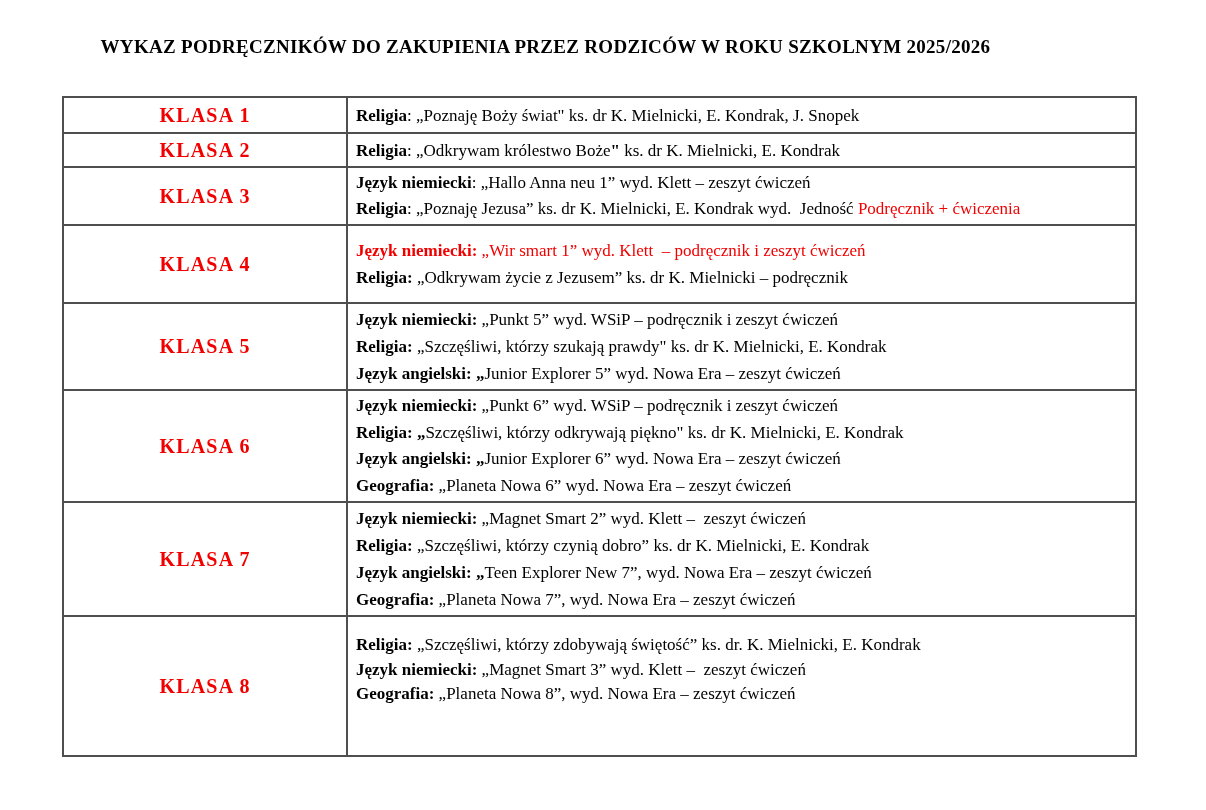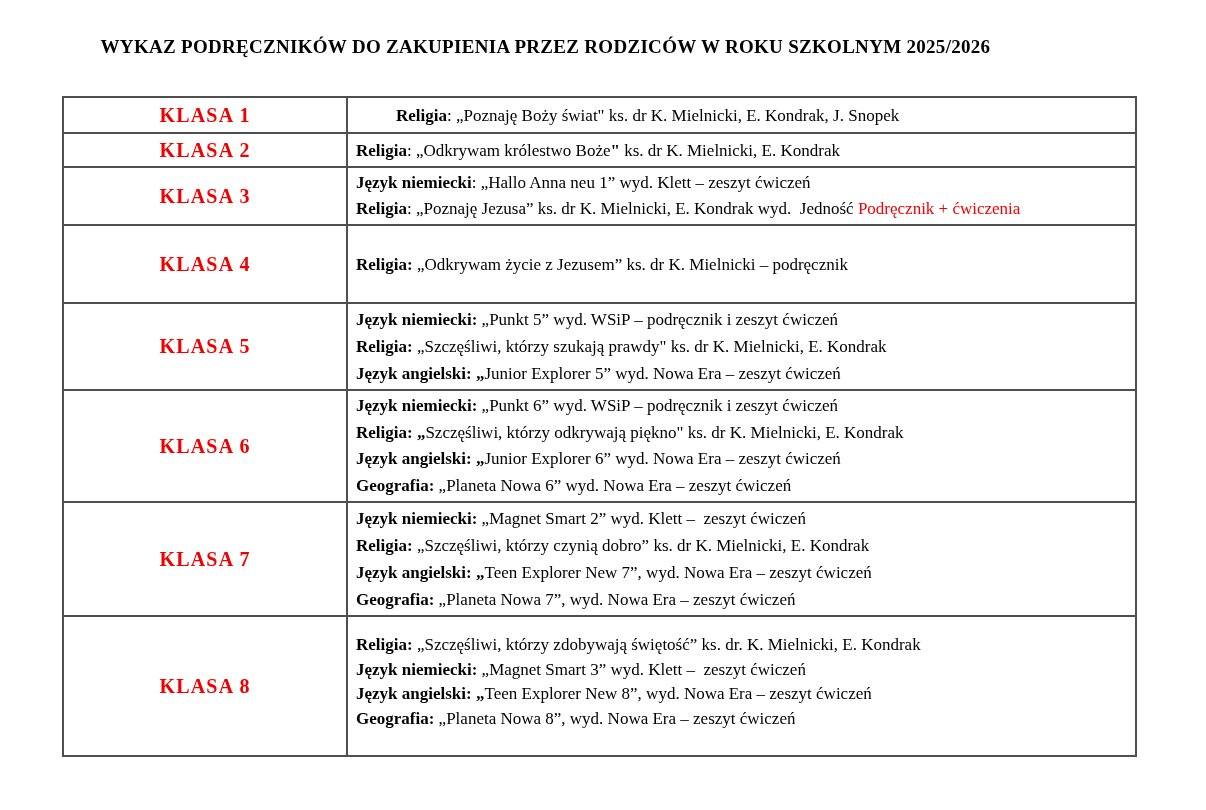--- a/index.html
+++ b/index.html
@@ -37,21 +37,21 @@
   .cell-right{
     flex:1 1 auto;
     display:flex;flex-direction:column;justify-content:center;
     padding:2px 6px 2px 8px;
     font-size:17px;line-height:27px;
   }
   .line{white-space:pre-wrap;}
   .b{font-weight:bold;}
   .r{color:var(--red);}
   
-  .trow:nth-of-type(1){min-height:34px;gap:40px;}
+  .trow:nth-of-type(1){min-height:34px;}
   .trow:nth-of-type(2){min-height:34px;}
   .trow:nth-of-type(3){min-height:51px;}
   .trow:nth-of-type(3) .cell-right{line-height:26px;}
   .trow:nth-of-type(4){min-height:78px;}
   .trow:nth-of-type(5){min-height:78px;}
   .trow:nth-of-type(6){min-height:105px;}
   .trow:nth-of-type(6) .cell-right{line-height:26.5px;}
   .trow:nth-of-type(7){min-height:109px;}
   .trow:nth-of-type(8){min-height:140px;}
   .trow:nth-of-type(8) .cell-right{
@@ -79,20 +79,21 @@
     <div class="trow">
       <div class="cell-left">KLASA 3</div>
       <div class="cell-right">
         <div class="line"><span class="b">Język niemiecki</span><span>: „Hallo Anna neu 1” wyd. Klett – zeszyt ćwiczeń</span></div>
         <div class="line"><span class="b">Religia</span><span>: „Poznaję Jezusa” ks. dr K. Mielnicki, E. Kondrak wyd.  Jedność </span><span class="r">Podręcznik + ćwiczenia</span></div>
       </div>
     </div>
     <div class="trow">
       <div class="cell-left">KLASA 4</div>
       <div class="cell-right">
+        <div class="line"><span class="b r">Język niemiecki:</span><span class="r"> „Wir smart 1” wyd. Klett  – podręcznik i zeszyt ćwiczeń</span></div>
         <div class="line"><span class="b">Religia:</span><span> „Odkrywam życie z Jezusem” ks. dr K. Mielnicki – podręcznik</span></div>
       </div>
     </div>
     <div class="trow">
       <div class="cell-left">KLASA 5</div>
       <div class="cell-right">
         <div class="line"><span class="b">Język niemiecki:</span><span> „Punkt 5” wyd. WSiP – podręcznik i zeszyt ćwiczeń</span></div>
         <div class="line"><span class="b">Religia:</span><span> „Szczęśliwi, którzy szukają prawdy" ks. dr K. Mielnicki, E. Kondrak</span></div>
         <div class="line"><span class="b">Język angielski: „</span><span>Junior Explorer 5” wyd. Nowa Era – zeszyt ćwiczeń</span></div>
       </div>
@@ -113,17 +114,16 @@
         <div class="line"><span class="b">Religia:</span><span> „Szczęśliwi, którzy czynią dobro” ks. dr K. Mielnicki, E. Kondrak</span></div>
         <div class="line"><span class="b">Język angielski: „</span><span>Teen Explorer New 7”, wyd. Nowa Era – zeszyt ćwiczeń</span></div>
         <div class="line"><span class="b">Geografia:</span><span> „Planeta Nowa 7”, wyd. Nowa Era – zeszyt ćwiczeń</span></div>
       </div>
     </div>
     <div class="trow">
       <div class="cell-left">KLASA 8</div>
       <div class="cell-right">
         <div class="line"><span class="b">Religia:</span><span> „Szczęśliwi, którzy zdobywają świętość” ks. dr. K. Mielnicki, E. Kondrak</span></div>
         <div class="line"><span class="b">Język niemiecki:</span><span> „Magnet Smart 3” wyd. Klett –  zeszyt ćwiczeń</span></div>
-        <div class="line"><span class="b">Język angielski: „</span><span>Teen Explorer New 8”, wyd. Nowa Era – zeszyt ćwiczeń</span></div>
         <div class="line"><span class="b">Geografia:</span><span> „Planeta Nowa 8”, wyd. Nowa Era – zeszyt ćwiczeń</span></div>
       </div>
     </div>
   </div>
 
 </body></html>

